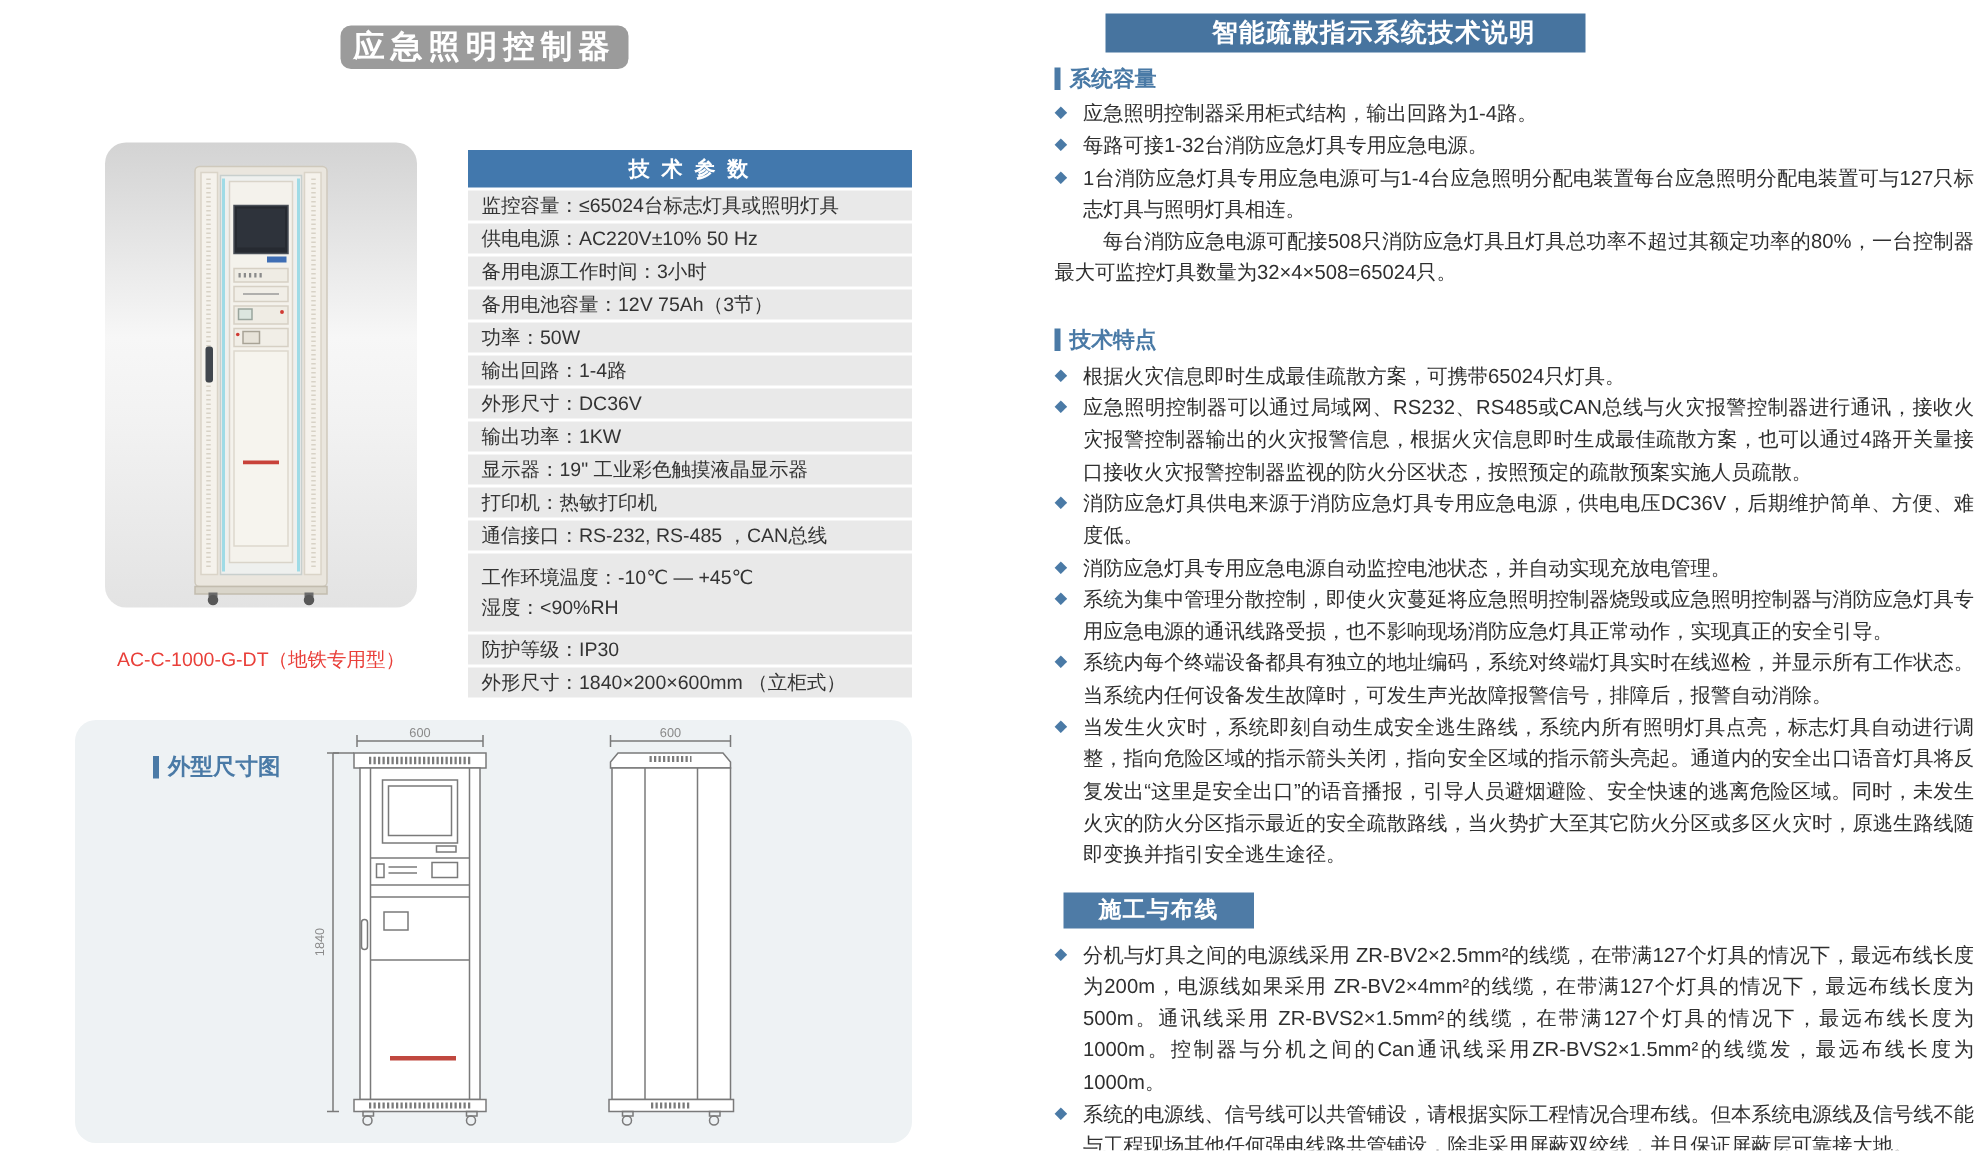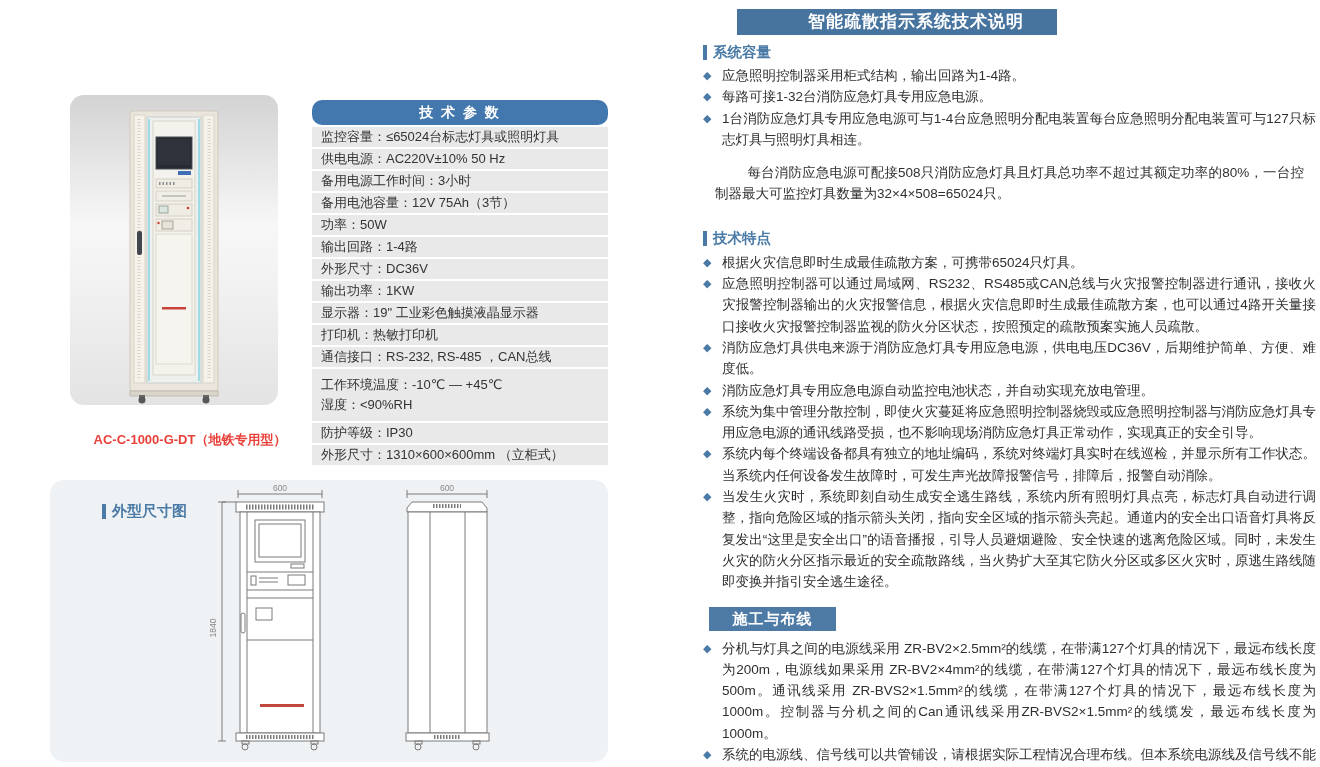--- a/index.html
+++ b/index.html
@@ -5,26 +5,26 @@
   html,body{margin:0;padding:0;background:#fff;}
   .page{position:relative;width:1320px;height:767px;background:#ffffff;overflow:hidden;
         font-family:"Liberation Sans","DejaVu Sans",sans-serif;color:#2f2f2f;}
 
   
   .title-box{position:absolute;left:227px;top:17px;width:192px;height:29px;
              background:#9b9b9b;border-radius:7px;color:#fff;font-weight:bold;
              font-size:21px;letter-spacing:4px;text-align:center;line-height:29px;}
   .photo-panel{position:absolute;left:70px;top:95px;width:208px;height:310px;border-radius:14px;
                background:linear-gradient(180deg,#d3d3d3 0%,#f7f7f7 42%,#f2f2f2 60%,#e3e3e3 100%);}
-  .model-caption{position:absolute;left:76px;top:431px;width:228px;text-align:center;
-                 color:#e9403a;font-weight:bold;font-size:13px;}
+  .model-caption{position:absolute;left:60px;top:431px;width:228px;text-align:center;
+                 color:#e9403a;font-weight:normal;font-size:13px;}
 
   .tech-table{position:absolute;left:312px;top:100px;width:296px;background:#fff;}
   .t-header{height:25px;line-height:25px;background:#4278ad;color:#fff;font-weight:bold;
-            font-size:14px;letter-spacing:2px;text-align:center;border-radius:10px;}
+            font-size:14px;letter-spacing:2px;text-align:center;}
   .t-row{background:#e9e9e9;margin-top:2px;padding:0 0 0 9px;font-size:13px;color:#333;
          display:flex;flex-direction:column;justify-content:center;height:20px;}
   .t-row.double{height:52px;}
   .t-line{line-height:20px;white-space:nowrap;}
 
   .dim-panel{position:absolute;left:50px;top:480px;width:558px;height:282px;
              background:#eef2f4;border-radius:14px;}
   .dim-heading{position:absolute;left:52px;top:22px;display:flex;align-items:center;
                color:#4a7aa6;font-weight:bold;font-size:15px;}
   .bar{display:inline-block;width:4px;height:15px;background:#4a7aa6;margin-right:6px;}
@@ -35,30 +35,31 @@
   .right-col{position:absolute;left:703px;top:0;width:613px;}
   .r-header{margin:9px 0 0 34px;width:282px;height:26px;line-height:26px;background:#47749f;
             color:#fff;font-weight:bold;font-size:17px;letter-spacing:1px;text-align:center;padding-left:38px;}
   .sec-head{display:flex;align-items:center;color:#4a7aa6;font-weight:bold;font-size:14.5px;
             margin:25px 0 0 0;height:18px;}
   .sec-head.first{margin-top:8px;}
   ul.bullets{list-style:none;margin:4px 0 0 0;padding:0;}
   ul.bullets li{display:flex;font-size:13.5px;line-height:21.3px;text-align:justify;}
   .mk{flex:none;width:19px;color:#4a7aa6;font-size:11px;line-height:21.3px;}
   .bt{flex:1;}
-  .note{margin:12px;font-size:13.5px;line-height:21.3px;text-align:justify;text-indent:2.4em;}
+  .note{margin:0;font-size:13.5px;line-height:21.3px;text-align:justify;text-indent:2.4em;}
   .sec3-box{margin:14px 16px 0 6px;width:127px;height:24px;line-height:24px;background:#4e7ba6;
             color:#fff;font-weight:bold;font-size:15px;text-align:center;letter-spacing:1px;}
   ul.bullets.last{margin-top:7px;}
 </style>
 </head>
 <body>
 
 <div class="page">
 
+  <div class="title-box">应急照明控制器</div>
 
   <div class="photo-panel">
     <svg width="208" height="310" viewBox="0 0 208 310">
       <rect x="60" y="16" width="88" height="280" rx="3" fill="#eae6de" stroke="#cfc9bc"></rect>
       <rect x="64" y="20" width="11" height="268" fill="#f5f2ec" stroke="#dad4c8"></rect>
       <rect x="133" y="20" width="11" height="268" fill="#f5f2ec" stroke="#dad4c8"></rect>
       <line x1="69" y1="24" x2="69" y2="284" stroke="#d8d2c6" stroke-width="3" stroke-dasharray="1 2"></line>
       <line x1="139" y1="24" x2="139" y2="284" stroke="#d8d2c6" stroke-width="3" stroke-dasharray="1 2"></line>
       <rect x="77" y="22" width="54" height="266" fill="#eef0ee" stroke="#c8cfcd"></rect>
       <line x1="79" y1="24" x2="79" y2="286" stroke="#9fdbe6" stroke-width="2"></line>
@@ -126,21 +127,21 @@
         <div class="t-line">通信接口：RS-232, RS-485 ，CAN总线</div>
       </div>
     <div class="t-row double">
       <div class="t-line">工作环境温度：-10℃ — +45℃</div>
       <div class="t-line">湿度：&lt;90%RH</div>
     </div>
     <div class="t-row">
         <div class="t-line">防护等级：IP30</div>
       </div>
     <div class="t-row">
-        <div class="t-line">外形尺寸：1310×600×600mm （立柜式）</div>
+        <div class="t-line">外形尺寸：1840×200×600mm （立柜式）</div>
       </div>
   </div>
 
   <div class="dim-panel">
     <div class="dim-heading">
       <span class="bar"></span>
       <span>外型尺寸图</span>
     </div>
     <svg class="dim-svg" width="558" height="282" viewBox="0 0 558 282">
       <g stroke="#7a7a7a" fill="none" stroke-width="1">

